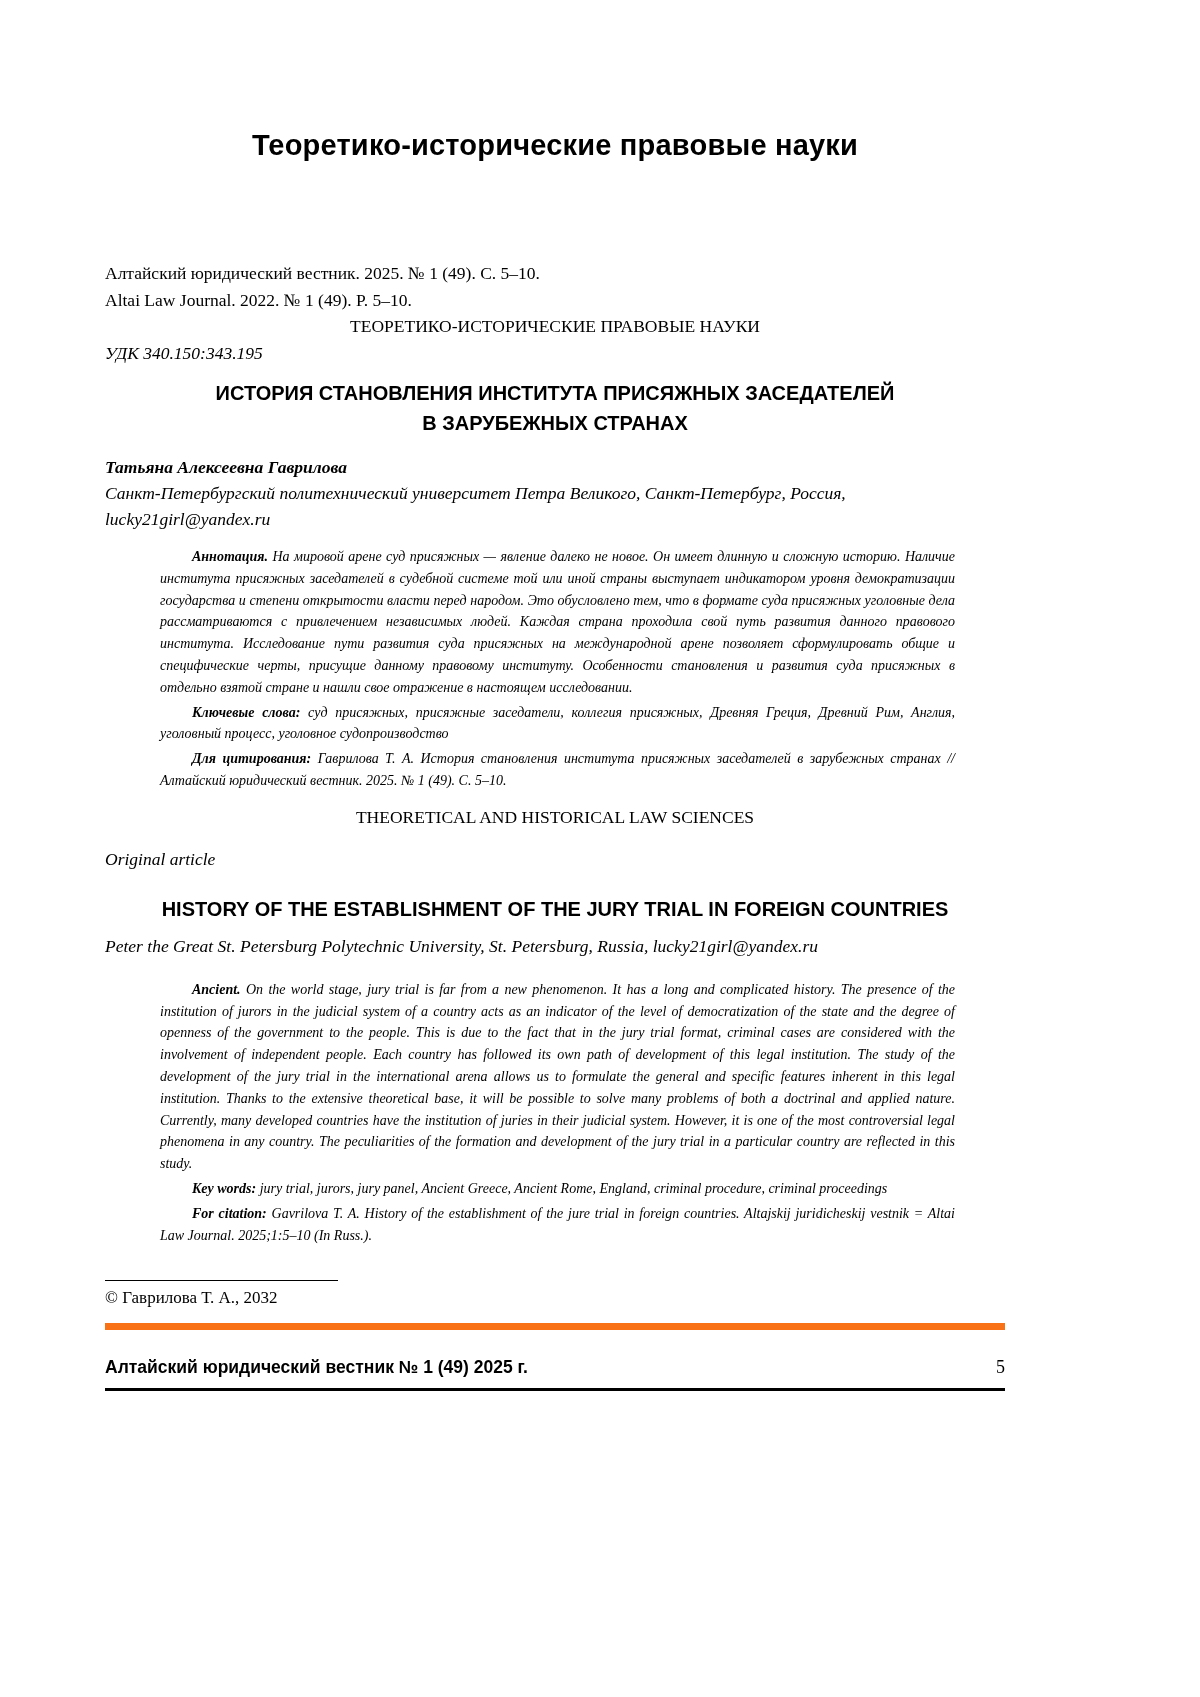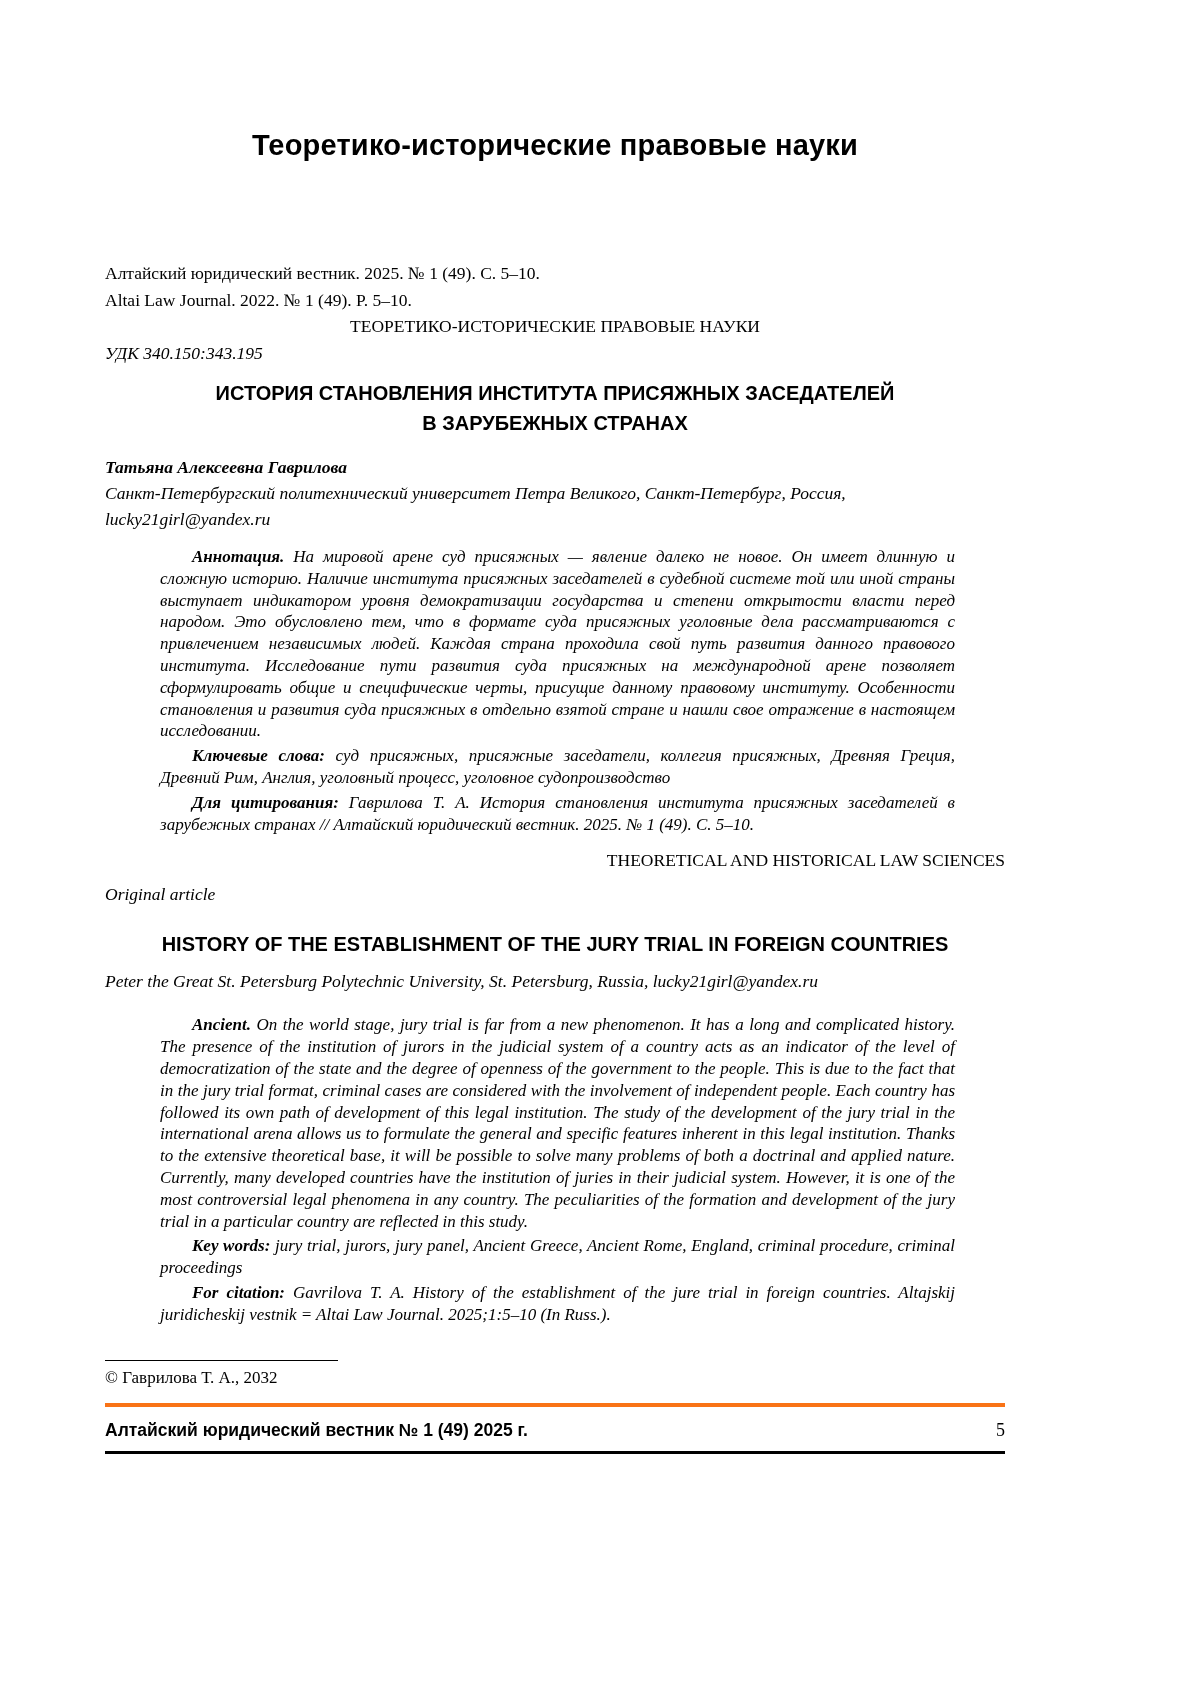--- a/index.html
+++ b/index.html
@@ -61,35 +61,35 @@
   .affiliation {
     margin: 0;
     font-style: italic;
     font-size: 17.5px;
     line-height: 26px;
     white-space: pre-line;
   }
   .abstract {
     margin: 14px 50px 0 55px; 
     font-style: italic;
-    font-size: 17px;
+    font-size: 14px;
     line-height: 21.8px;
     text-align: justify;
   }
   .abstract p {
     margin: 3px 0 0 0;
     text-indent: 32px;
   }
   .abstract p:first-child { margin-top: 0; }
   .abstract b { font-weight: bold; }
   .rubric-en {
-    margin: 12px 0 8px 0;
+    margin: 12px 0 16px 0;
     font-size: 17.5px;
     line-height: 26px;
-    text-align: right;
+    text-align: center;
   }
   .original-article {
     margin: 0;
     font-style: italic;
     font-size: 17.5px;
     line-height: 26px;
   }
   .author.en { margin-top: 24px; }
   .abstract.en { margin-top: 20px; }
   .footnote-rule {
@@ -98,23 +98,23 @@
     height: 0;
     border-top: 1.5px solid #000000;
   }
   .copyright {
     margin: 6px 0 0 0;
     font-size: 17px;
     line-height: 22px;
   }
   .footer {
     margin-top: 14px;
-    border-top: 4px solid #f97316;
+    border-top: 7px solid #f97316;
     border-bottom: 3px solid #000000;
-    padding: 10px 0 8px 0;
+    padding: 24px 0 8px 0;
     display: flex;
     justify-content: space-between;
     align-items: flex-end;
   }
   .footer-journal {
     font-family: "Liberation Sans", sans-serif;
     font-weight: bold;
     font-size: 17.5px;
     line-height: 26px;
   }

